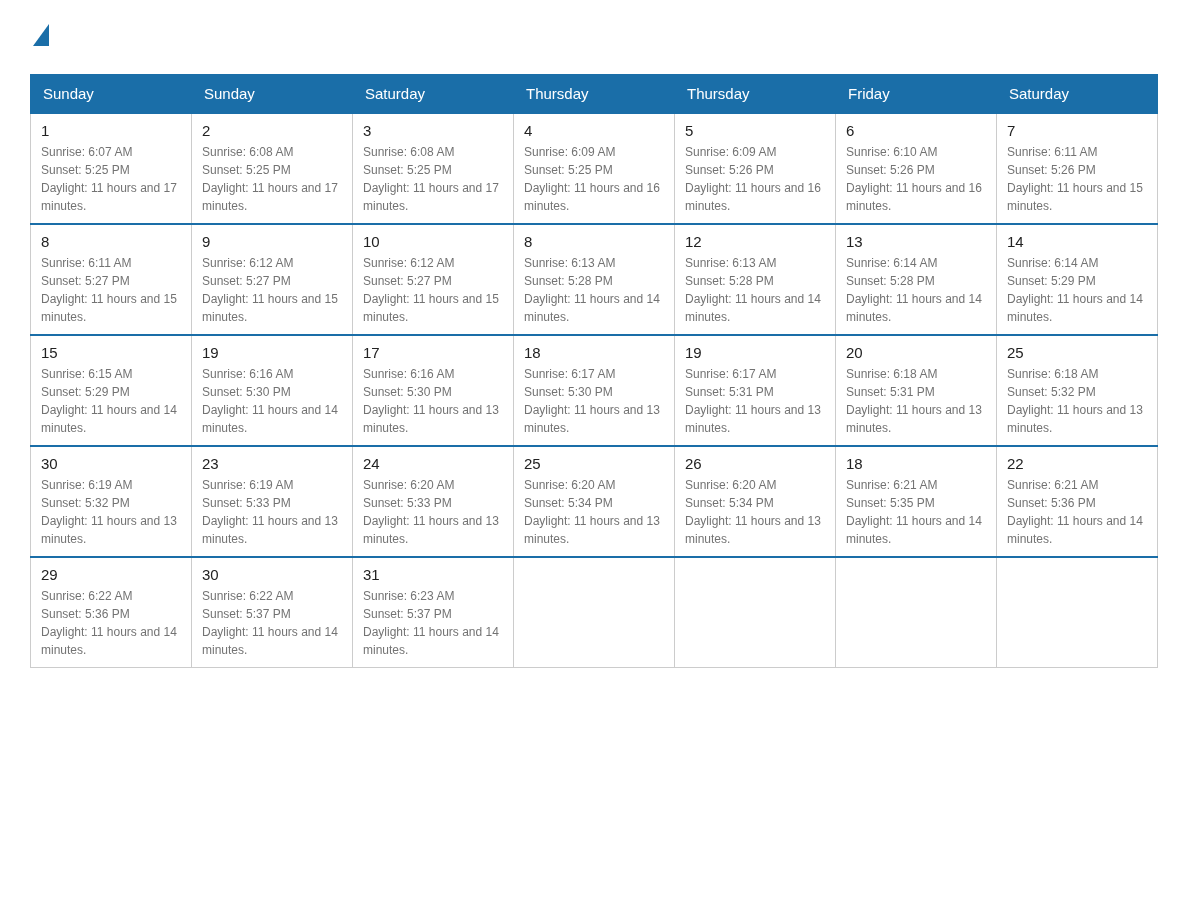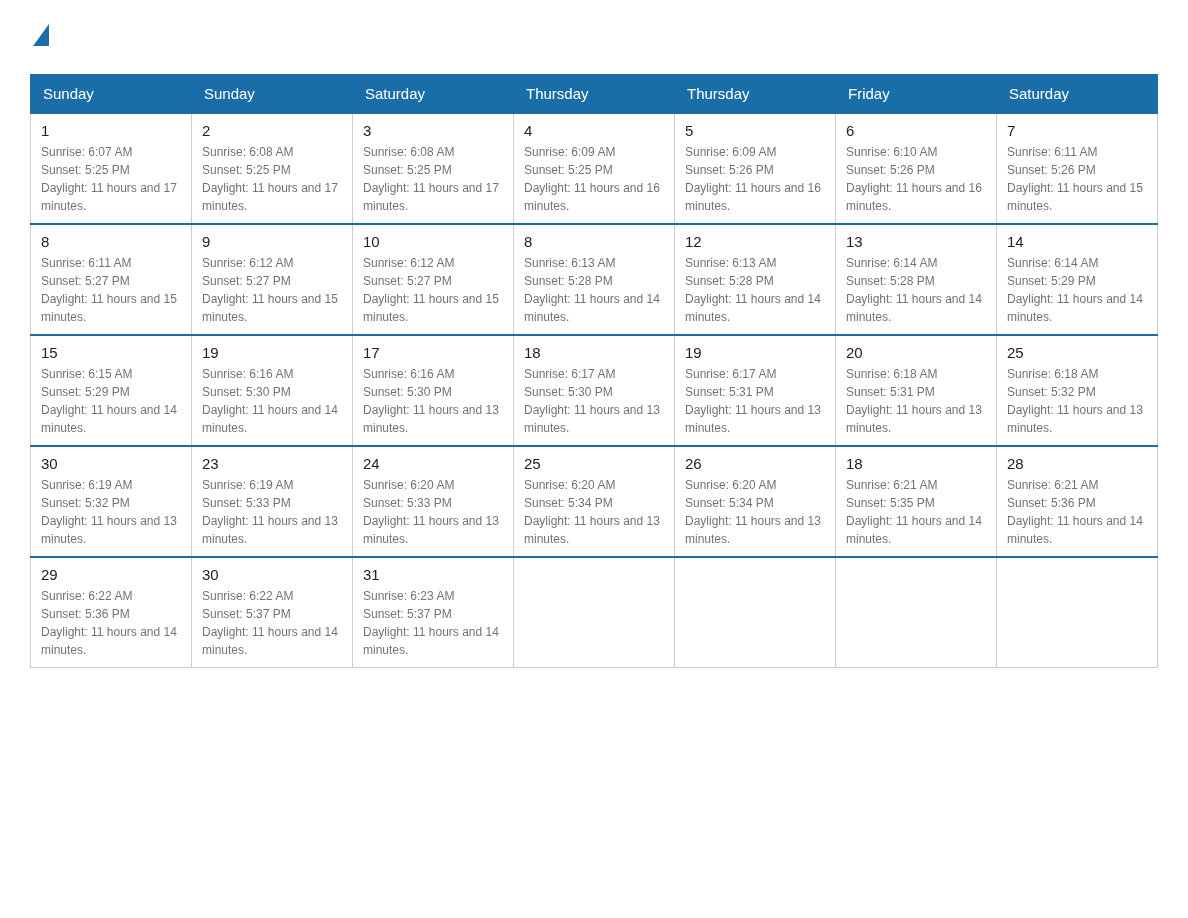--- a/index.html
+++ b/index.html
@@ -354,21 +354,21 @@
       </td>
         <td>
         <span class="day-number">18</span>
         <div class="day-info">
           Sunrise: 6:21 AM<br>
           Sunset: 5:35 PM<br>
           Daylight: 11 hours and 14 minutes.
         </div>
       </td>
         <td>
-        <span class="day-number">28</span>
+        <span class="day-number">22</span>
         <div class="day-info">
           Sunrise: 6:21 AM<br>
           Sunset: 5:36 PM<br>
           Daylight: 11 hours and 14 minutes.
         </div>
       </td>
       </tr>
       <tr>
         <td>
         <span class="day-number">29</span>

